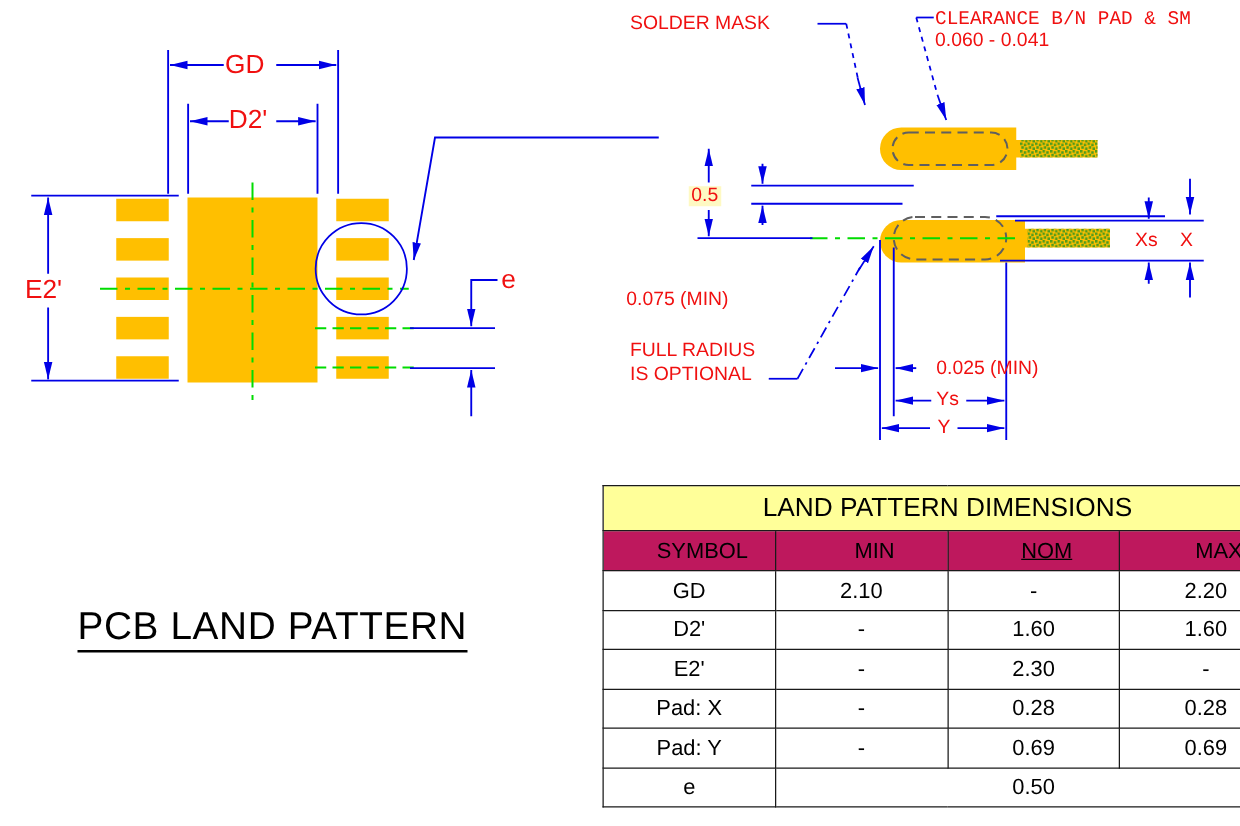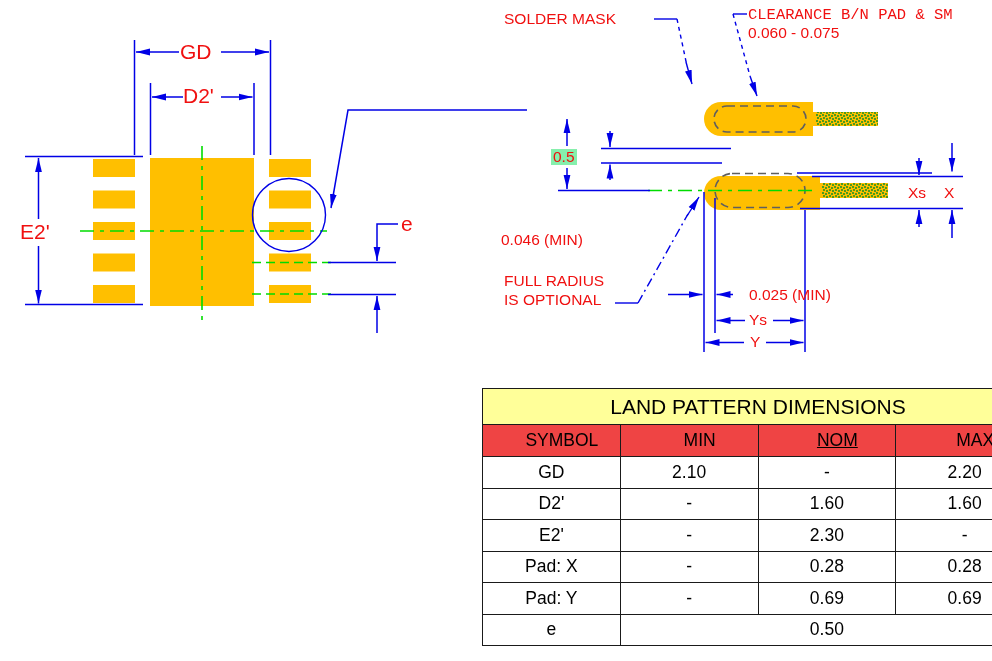--- a/index.html
+++ b/index.html
@@ -2,28 +2,28 @@
 <html><head>
 <meta charset="utf-8">
 <style>
   html,body{margin:0;padding:0;background:#fff;}
   #canvas{position:relative;width:992px;height:661px;background:#fff;overflow:hidden;
           font-family:"Liberation Sans", sans-serif;}
   #linework{position:absolute;left:0;top:0;}
   .lbl{position:absolute;color:#f01010;white-space:nowrap;line-height:1.05;}
   .lbl.big{font-size:21px;}
   .lbl.med{font-size:15.5px;}
-  .lbl.white-bg{background:#86efac;padding:0 2px;}
+  .lbl.white-bg{background:#fef9c3;padding:0 2px;}
   #page-title{position:absolute;left:62px;top:483px;font-size:31px;color:#000;
               border-bottom:2px solid #000;padding-bottom:1px;letter-spacing:.5px;}
   #dims-table{position:absolute;left:482px;top:388px;width:552px;border-collapse:collapse;
               font-size:17.5px;color:#000;table-layout:fixed;}
   #dims-table td{border:1.8px solid #1a1a1a;text-align:center;padding:0;background:#fff;}
   #dims-table .title-row td{background:#ffff99;font-size:21px;height:35px;}
-  #dims-table .header-row td{background:#ef4444;height:31px;padding-left:21px;}
+  #dims-table .header-row td{background:#be185d;height:31px;padding-left:21px;}
   #dims-table .data-row td{height:30.5px;}
   .c-sym{width:253px;} .c-min{width:80px;} .c-nom{width:84px;text-decoration:underline;} .c-max{width:83px;}
 </style>
 </head>
 <body>
 
 <div id="canvas">
 
   <svg id="linework" width="992" height="661" viewBox="0 0 992 661">
     <defs>
@@ -168,31 +168,32 @@
     </g>
   </svg>
 
   <div class="lbl big" style="left:180px;top:41px;">GD</div>
   <div class="lbl big" style="left:183px;top:85px;">D2'</div>
   <div class="lbl big" style="left:20px;top:221px;">E2'</div>
   <div class="lbl big" style="left:401px;top:213px;">e</div>
 
   <div class="lbl med" style="left:504px;top:11px;">SOLDER MASK</div>
   <div class="lbl med" style="left:748px;top:7px;font-family:Liberation Mono, monospace;">CLEARANCE B/N PAD &amp; SM</div>
-  <div class="lbl med" style="left:748px;top:25px;">0.060 - 0.075</div>
+  <div class="lbl med" style="left:748px;top:25px;">0.060 - 0.041</div>
   <div class="lbl med white-bg" style="left:551px;top:149px;">0.5</div>
-  <div class="lbl med" style="left:501px;top:232px;">0.046 (MIN)</div>
+  <div class="lbl med" style="left:501px;top:232px;">0.075 (MIN)</div>
   <div class="lbl med" style="left:504px;top:273px;">FULL RADIUS</div>
   <div class="lbl med" style="left:504px;top:292px;">IS OPTIONAL</div>
   <div class="lbl med" style="left:737px;top:287px;margin-left:12px;">0.025 (MIN)</div>
   <div class="lbl med" style="left:749px;top:312px;">Ys</div>
   <div class="lbl med" style="left:750px;top:334px;">Y</div>
   <div class="lbl med" style="left:908px;top:185px;text-align:right;">Xs</div>
   <div class="lbl med" style="left:944px;top:185px;">X</div>
 
+  <div id="page-title">PCB LAND PATTERN</div>
 
   <table id="dims-table">
     <tbody>
         <tr class="title-row">
       <td colspan="4">LAND PATTERN DIMENSIONS</td>
     </tr>
     <tr class="header-row">
       <td class="c-sym">SYMBOL</td>
       <td class="c-min">MIN</td>
       <td class="c-nom">NOM</td>

